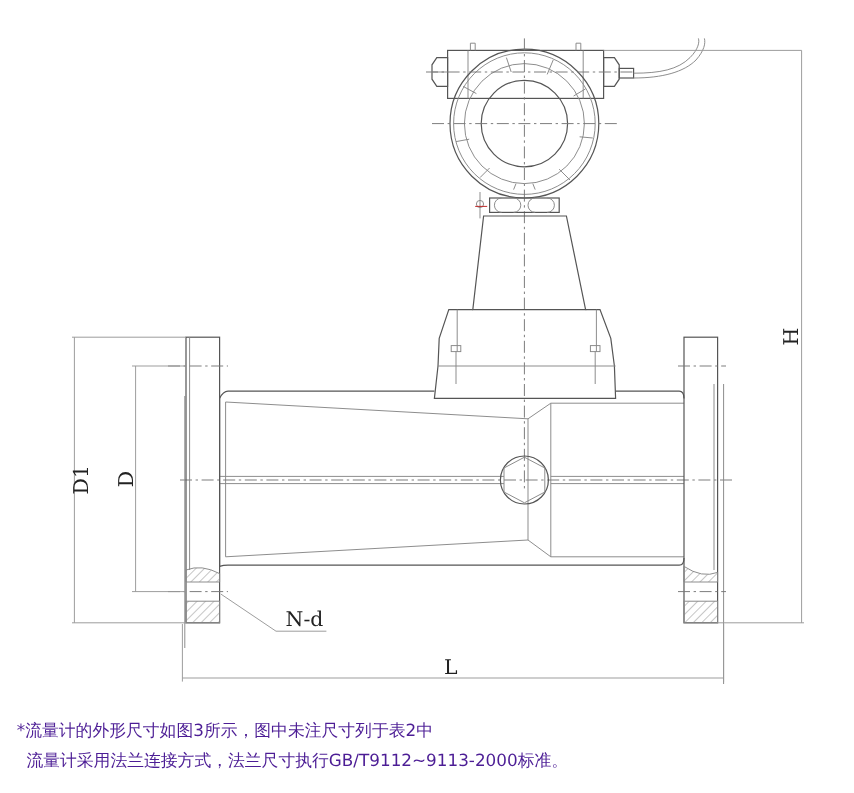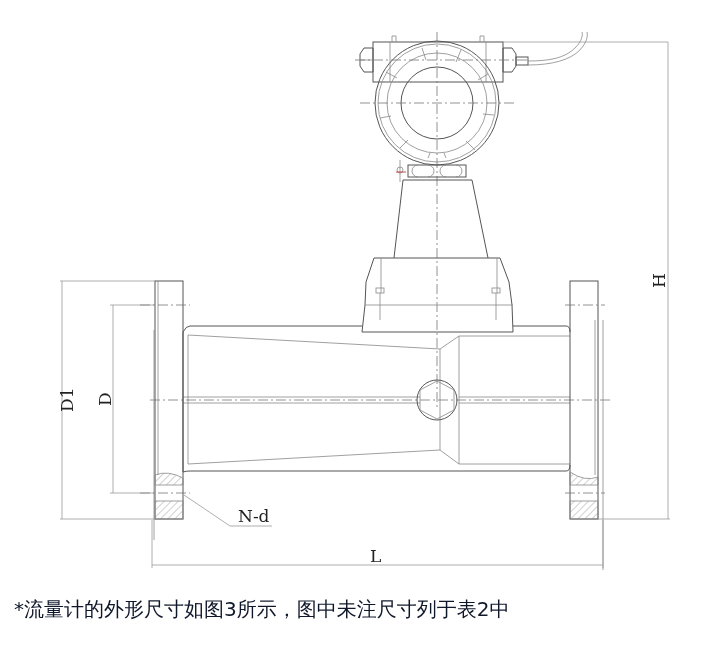--- a/index.html
+++ b/index.html
@@ -3,21 +3,21 @@
 <meta charset="utf-8">
 <style>
   html, body { margin:0; padding:0; background:#ffffff; }
   body { width:712px; height:661px; position:relative; overflow:hidden; font-family:"DejaVu Sans", sans-serif; }
   #drawing { position:absolute; left:0; top:0; width:712px; height:590px; }
   .ln { stroke:#555; stroke-width:1; fill:none; }
   .thin { stroke:#888; stroke-width:0.8; fill:none; }
   .dim { stroke:#999; stroke-width:0.8; fill:none; }
   .ctr { stroke:#777; stroke-width:0.8; fill:none; stroke-dasharray:10 3 2 3; }
   .lbl { font-family:"DejaVu Serif", serif; font-size:17px; fill:#222; }
-  .notes { position:absolute; left:14px; top:597px; font-size:20px; color:#0f172a; line-height:25px; }
+  .notes { position:absolute; left:14px; top:597px; font-size:14px; color:#4c1d95; line-height:25px; }
   .notes div { white-space:nowrap; }
   .note2 { padding-left:8px; }
 </style>
 </head>
 <body>
 
 <svg id="drawing" viewBox="0 0 712 590" xmlns="http://www.w3.org/2000/svg">
   <defs>
     <pattern id="hatch" patternUnits="userSpaceOnUse" width="5" height="5" patternTransform="rotate(45)">
       <line x1="0" y1="0" x2="0" y2="5" stroke="#888" stroke-width="0.8"></line>
@@ -157,13 +157,14 @@
   </g>
   <g>
     <line class="dim" x1="668" y1="42" x2="668" y2="519"></line>
     <line class="dim" x1="598" y1="519" x2="670" y2="519"></line>
     <text class="lbl" transform="translate(665,288) rotate(-90)"><tspan>H</tspan></text>
   </g>
 </svg>
 
 <div class="notes">
   <div>*流量计的外形尺寸如图3所示，图中未注尺寸列于表2中</div>
+  <div class="note2">流量计采用法兰连接方式，法兰尺寸执行GB/T9112~9113-2000标准。</div>
 </div>
 
 </body></html>

